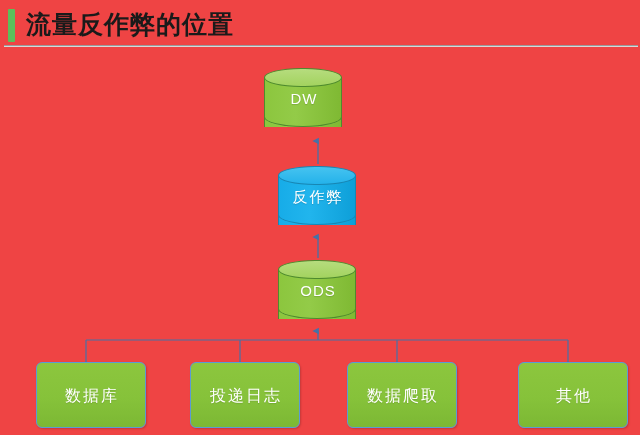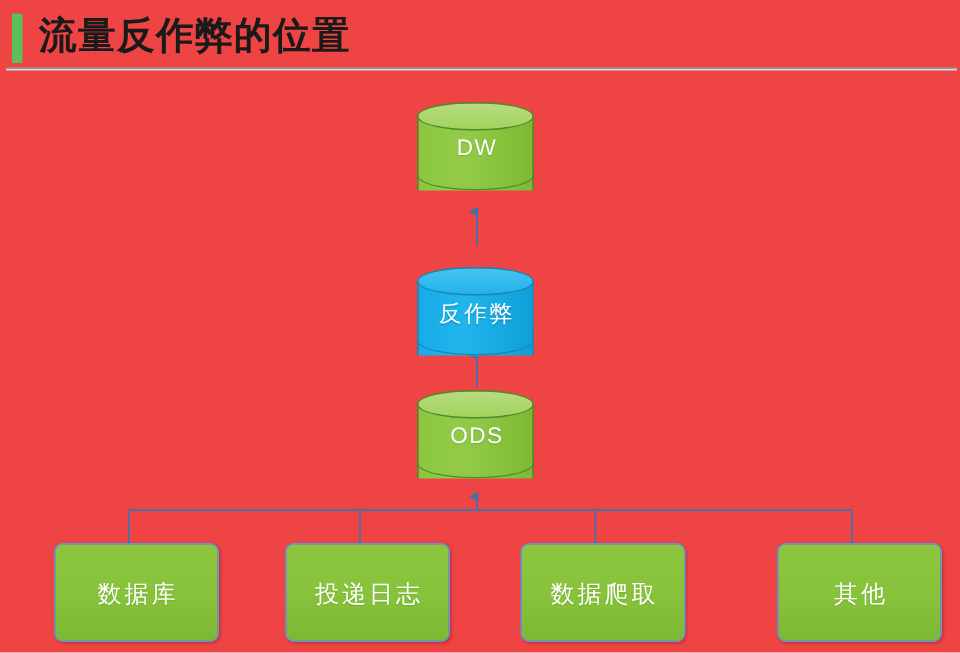--- a/index.html
+++ b/index.html
@@ -199,28 +199,28 @@
       <line x1="318" y1="290" x2="318" y2="281" stroke="#4472A8" stroke-width="1.3" marker-end="url(#arrowUp)"></line>
 
       <line x1="86" y1="290" x2="568" y2="290" stroke="#4472A8" stroke-width="1.2"></line>
 
       <line x1="86" y1="290" x2="86" y2="313" stroke="#4472A8" stroke-width="1.2"></line>
       <line x1="240" y1="290" x2="240" y2="313" stroke="#4472A8" stroke-width="1.2"></line>
       <line x1="397" y1="290" x2="397" y2="313" stroke="#4472A8" stroke-width="1.2"></line>
       <line x1="568" y1="290" x2="568" y2="313" stroke="#4472A8" stroke-width="1.2"></line>
     </svg>
 
-    <div class="cylinder cyl-green" style="left:278px; top:18px;">
+    <div class="cylinder cyl-green" style="left:264px; top:18px;">
       <div class="cyl-body"></div>
       <div class="cyl-bottom"></div>
       <div class="cyl-top"></div>
       <div class="cyl-label">DW</div>
     </div>
 
-    <div class="cylinder cyl-blue" style="left:278px; top:128px;">
+    <div class="cylinder cyl-blue" style="left:278px; top:116px;">
       <div class="cyl-body"></div>
       <div class="cyl-bottom"></div>
       <div class="cyl-top"></div>
       <div class="cyl-label cjk">反作弊</div>
     </div>
 
     <div class="cylinder cyl-green" style="left:278px; top:210px;">
       <div class="cyl-body"></div>
       <div class="cyl-bottom"></div>
       <div class="cyl-top"></div>

